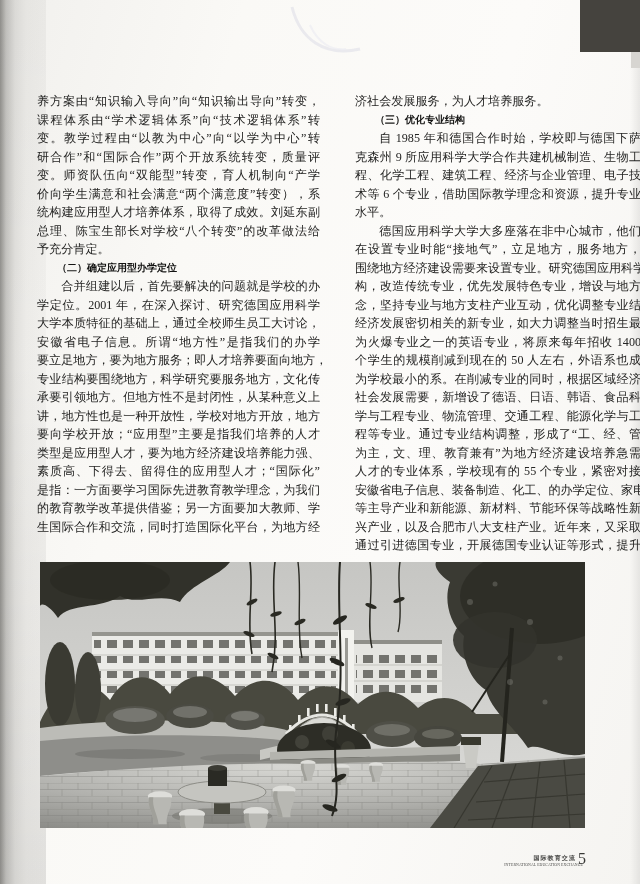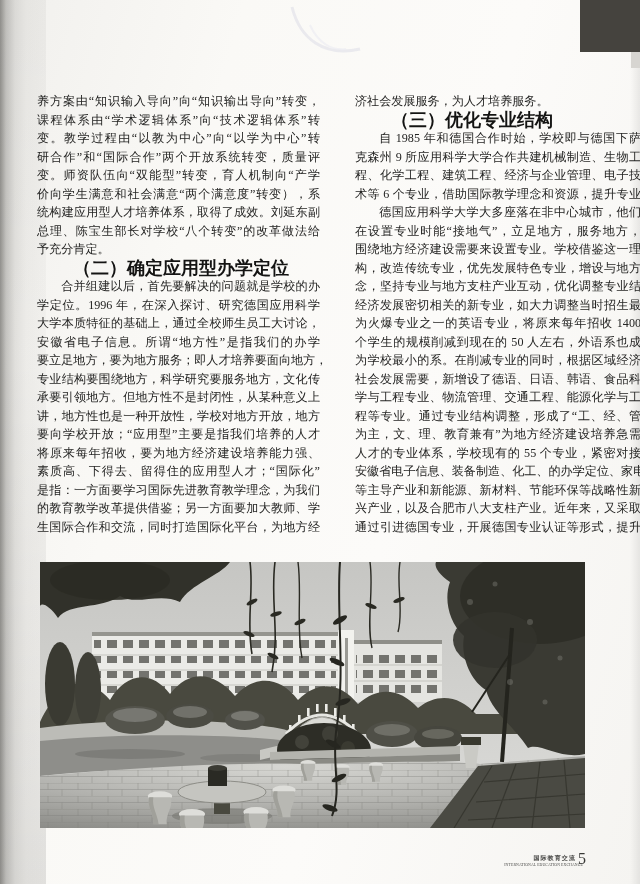--- a/index.html
+++ b/index.html
@@ -26,21 +26,21 @@
   
   .col{position:absolute;top:92px;}
   .col-left{left:37px;width:283px;}
   .col-right{left:330px;width:286px;margin-left:25px;}
   .tl{
     height:18.5px;line-height:18.6px;font-size:12.1px;color:#242423;
     text-align:justify;text-align-last:justify;white-space:nowrap;
   }
   .tl.ind{text-indent:2em;}
   .tl.noj{text-align:left;text-align-last:left;}
-  .tl.h{font-weight:bold;color:#141413;font-size:18px;text-align:right;text-align-last:left;text-indent:2em;}
+  .tl.h{font-weight:bold;color:#141413;font-size:10px;text-align:right;text-align-last:left;text-indent:2em;}
   
   .photo{position:absolute;left:40px;top:562px;width:545px;height:266px;background:#c9c9c6;}
   .photo svg{display:block;}
   
   .jname{position:absolute;left:498px;top:855px;width:78px;text-align:right;color:#4b4b49;}
   .jzh{font-size:6px;letter-spacing:1.1px;line-height:7px;font-weight:bold;}
   .jen{font-size:4.2px;letter-spacing:.1px;line-height:5px;white-space:nowrap;transform:scale(.92);transform-origin:right top;}
   .pnum{position:absolute;left:578px;top:850px;font-size:16px;color:#38383 6;color:#383836;font-family:"Liberation Serif",serif;}
 </style>
 </head>
@@ -61,45 +61,46 @@
     <div class="tl">课程体系由“学术逻辑体系”向“技术逻辑体系”转</div>
     <div class="tl">变。教学过程由“以教为中心”向“以学为中心”转</div>
     <div class="tl">研合作”和“国际合作”两个开放系统转变，质量评</div>
     <div class="tl">变。师资队伍向“双能型”转变，育人机制向“产学</div>
     <div class="tl">价向学生满意和社会满意“两个满意度”转变），系</div>
     <div class="tl">统构建应用型人才培养体系，取得了成效。刘延东副</div>
     <div class="tl">总理、陈宝生部长对学校“八个转变”的改革做法给</div>
     <div class="tl noj">予充分肯定。</div>
     <div class="tl h">（二）确定应用型办学定位</div>
     <div class="tl ind">合并组建以后，首先要解决的问题就是学校的办</div>
-    <div class="tl">学定位。1996 年，在深入探讨、研究德国应用科学</div>
+    <div class="tl">学定位。2001 年，在深入探讨、研究德国应用科学</div>
     <div class="tl">大学本质特征的基础上，通过全校师生员工大讨论，</div>
     <div class="tl">安徽省电子信息。所谓“地方性”是指我们的办学</div>
     <div class="tl">要立足地方，要为地方服务；即人才培养要面向地方，</div>
     <div class="tl">专业结构要围绕地方，科学研究要服务地方，文化传</div>
     <div class="tl">承要引领地方。但地方性不是封闭性，从某种意义上</div>
     <div class="tl">讲，地方性也是一种开放性，学校对地方开放，地方</div>
     <div class="tl">要向学校开放；“应用型”主要是指我们培养的人才</div>
-    <div class="tl">将原来每年招收，要为地方经济建设培养能力强、</div>
+    <div class="tl">类型是应用型人才，要为地方经济建设培养能力强、</div>
     <div class="tl">素质高、下得去、留得住的应用型人才；“国际化”</div>
     <div class="tl">是指：一方面要学习国际先进教育教学理念，为我们</div>
     <div class="tl">的教育教学改革提供借鉴；另一方面要加大教师、学</div>
     <div class="tl">生国际合作和交流，同时打造国际化平台，为地方经</div>
   </div>
 
   <div class="col col-right">
     <div class="tl noj">济社会发展服务，为人才培养服务。</div>
     <div class="tl h">（三）优化专业结构</div>
     <div class="tl ind">自 1985 年和德国合作时始，学校即与德国下萨</div>
     <div class="tl">克森州 9 所应用科学大学合作共建机械制造、生物工</div>
     <div class="tl">程、化学工程、建筑工程、经济与企业管理、电子技</div>
     <div class="tl">术等 6 个专业，借助国际教学理念和资源，提升专业</div>
+    <div class="tl noj">水平。</div>
     <div class="tl ind">德国应用科学大学大多座落在非中心城市，他们</div>
     <div class="tl">在设置专业时能“接地气”，立足地方，服务地方，</div>
-    <div class="tl">围绕地方经济建设需要来设置专业。学校借鉴这一理</div>
+    <div class="tl">围绕地方经济建设需要来设置专业。研究德国应用科学</div>
     <div class="tl">构，改造传统专业，优先发展特色专业，增设与地方</div>
     <div class="tl">念，坚持专业与地方支柱产业互动，优化调整专业结</div>
     <div class="tl">经济发展密切相关的新专业，如大力调整当时招生最</div>
     <div class="tl">为火爆专业之一的英语专业，将原来每年招收 1400</div>
     <div class="tl">个学生的规模削减到现在的 50 人左右，外语系也成</div>
     <div class="tl">为学校最小的系。在削减专业的同时，根据区域经济</div>
     <div class="tl">社会发展需要，新增设了德语、日语、韩语、食品科</div>
     <div class="tl">学与工程专业、物流管理、交通工程、能源化学与工</div>
     <div class="tl">程等专业。通过专业结构调整，形成了“工、经、管</div>
     <div class="tl">为主，文、理、教育兼有”为地方经济建设培养急需</div>

